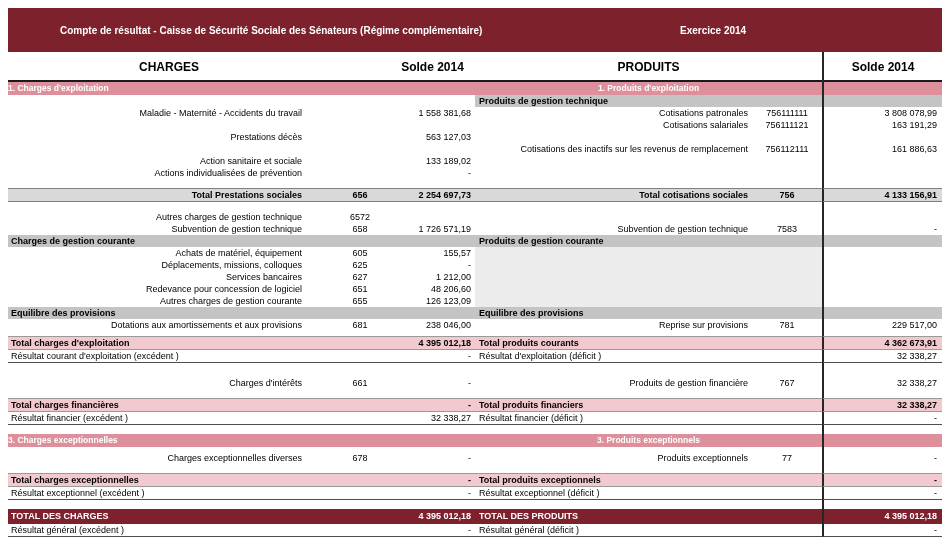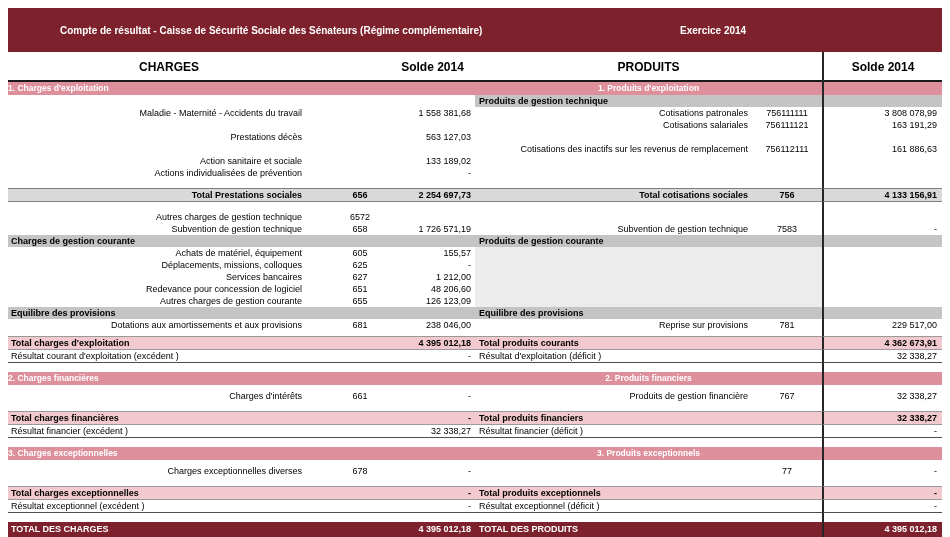--- a/index.html
+++ b/index.html
@@ -267,27 +267,20 @@
         <div class="cell c2"></div>
         <div class="cell c3">-</div>
         <div class="cell c4">Résultat d'exploitation (déficit )</div>
         <div class="cell c5"></div>
         <div class="cell c6">32 338,27</div>
       </div>
       <div class="grid row r-blank">
         <div class="cell c15"></div>
         <div class="cell c6"></div>
       </div>
-      <div class="grid row r-section">
-        <div class="cell c1">2. Charges financières</div>
-        <div class="cell c2"></div>
-        <div class="cell c3"></div>
-        <div class="cell c45">2. Produits financiers</div>
-        <div class="cell c6"></div>
-      </div>
       <div class="grid row r-blank_small">
         <div class="cell c15"></div>
         <div class="cell c6"></div>
       </div>
       <div class="grid row r-item">
         <div class="cell c1">Charges d'intérêts</div>
         <div class="cell c2">661</div>
         <div class="cell c3">-</div>
         <div class="cell c4">Produits de gestion financière</div>
         <div class="cell c5">767</div>
@@ -325,20 +318,21 @@
         <div class="cell c6"></div>
       </div>
       <div class="grid row r-blank_small">
         <div class="cell c15"></div>
         <div class="cell c6"></div>
       </div>
       <div class="grid row r-item">
         <div class="cell c1">Charges exceptionnelles diverses</div>
         <div class="cell c2">678</div>
         <div class="cell c3">-</div>
+        <div class="cell c4">Produits exceptionnels</div>
         <div class="cell c5">77</div>
         <div class="cell c6">-</div>
       </div>
       <div class="grid row r-blank">
         <div class="cell c15"></div>
         <div class="cell c6"></div>
       </div>
       <div class="grid row r-totalpink">
         <div class="cell c1">Total charges exceptionnelles</div>
         <div class="cell c2"></div>

